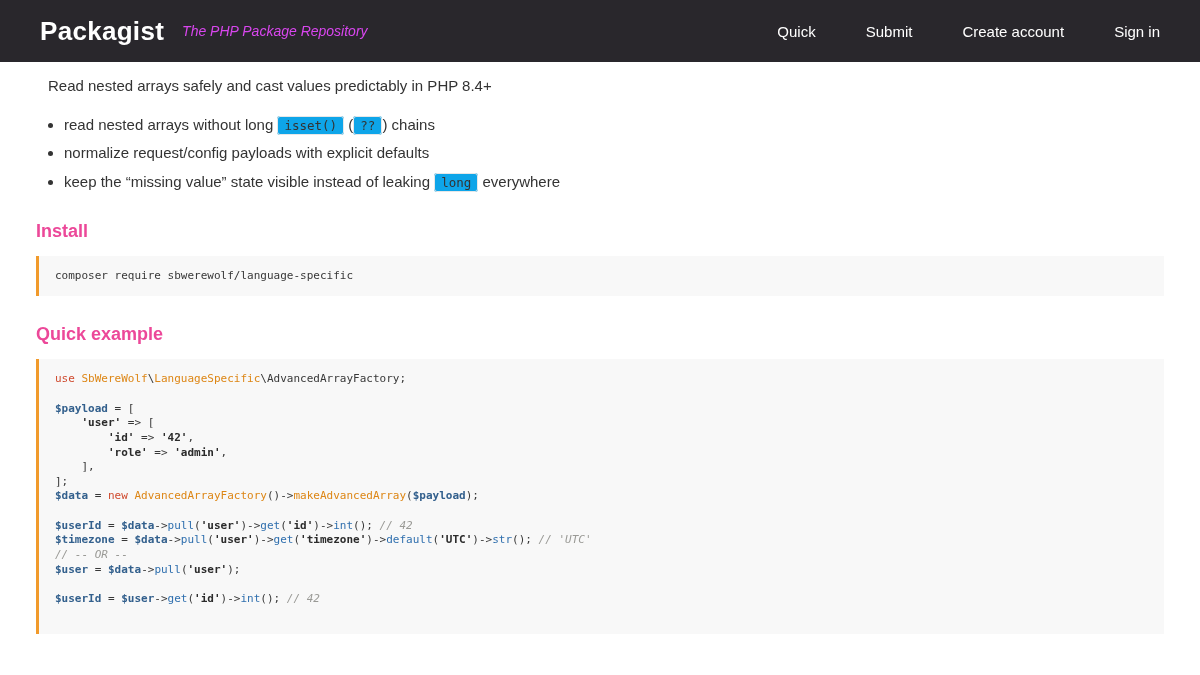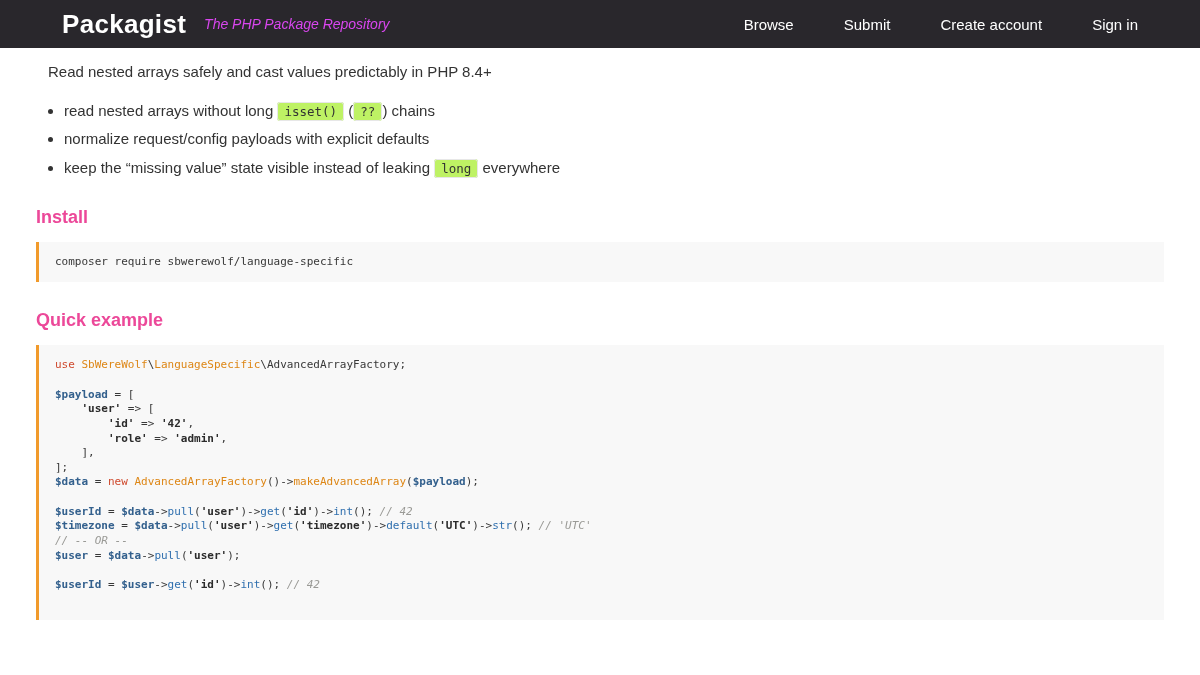--- a/index.html
+++ b/index.html
@@ -7,23 +7,23 @@
   body {
     width: 1200px; height: 675px; overflow: hidden;
     background: #fff; color: #333;
     font-family: "Liberation Sans", sans-serif;
     font-size: 15px;
   }
 
   
   header {
     background: var(--header-bg, #29272c);
-    height: 48px;
+    height: 62px;
     display: flex; align-items: center;
-    padding: 0 62px;
+    padding: 0 40px;
   }
   .brand {
     color: #fff; font-size: 26px; font-weight: bold;
     letter-spacing: 0.3px; text-decoration: none; cursor: pointer;
   }
   .tagline {
     color: #d946ef; font-style: italic; font-size: 14px;
     margin-left: 18px;
   }
   nav { margin-left: auto; display: flex; gap: 50px; align-items: center; }
@@ -36,21 +36,21 @@
   p { margin: 0; line-height: 1.3; }
   .para { margin-top: 22px; }
   .para:first-child { margin-top: 0; margin-left: 12px; }
 
   ul.features { margin: 18px 0 0; padding-left: 28px; }
   ul.features li { margin: 0 0 7px; line-height: 1.45; }
 
   code.inline {
     font-family: "DejaVu Sans Mono", monospace;
     font-size: 12.5px;
-    background: #bef264;
+    background: #0ea5e9;
     border: 1px solid #e7e7e7;
     border-radius: 3px;
     padding: 1px 6px;
     color: #333;
     white-space: nowrap;
   }
 
   h2 {
     font-size: 18px; font-weight: 600; color: #ec4899;
     margin: 28px 0 14px;
@@ -77,21 +77,21 @@
   .tok-c { color: var(--comment, #9a9a96); font-style: italic; }
   .tok-p { color: #383838; }
 </style>
 </head>
 <body>
 
 <header>
   <a class="brand">Packagist</a>
   <span class="tagline">The PHP Package Repository</span>
   <nav>
-    <a>Browse</a>
+    <a>Quick</a>
     <a>Submit</a>
     <a>Create account</a>
     <a>Sign in</a>
   </nav>
 </header>
 
 <main>
   <p class="para">Read nested arrays safely and cast values predictably in PHP 8.4+</p>
 
   <ul class="features">

